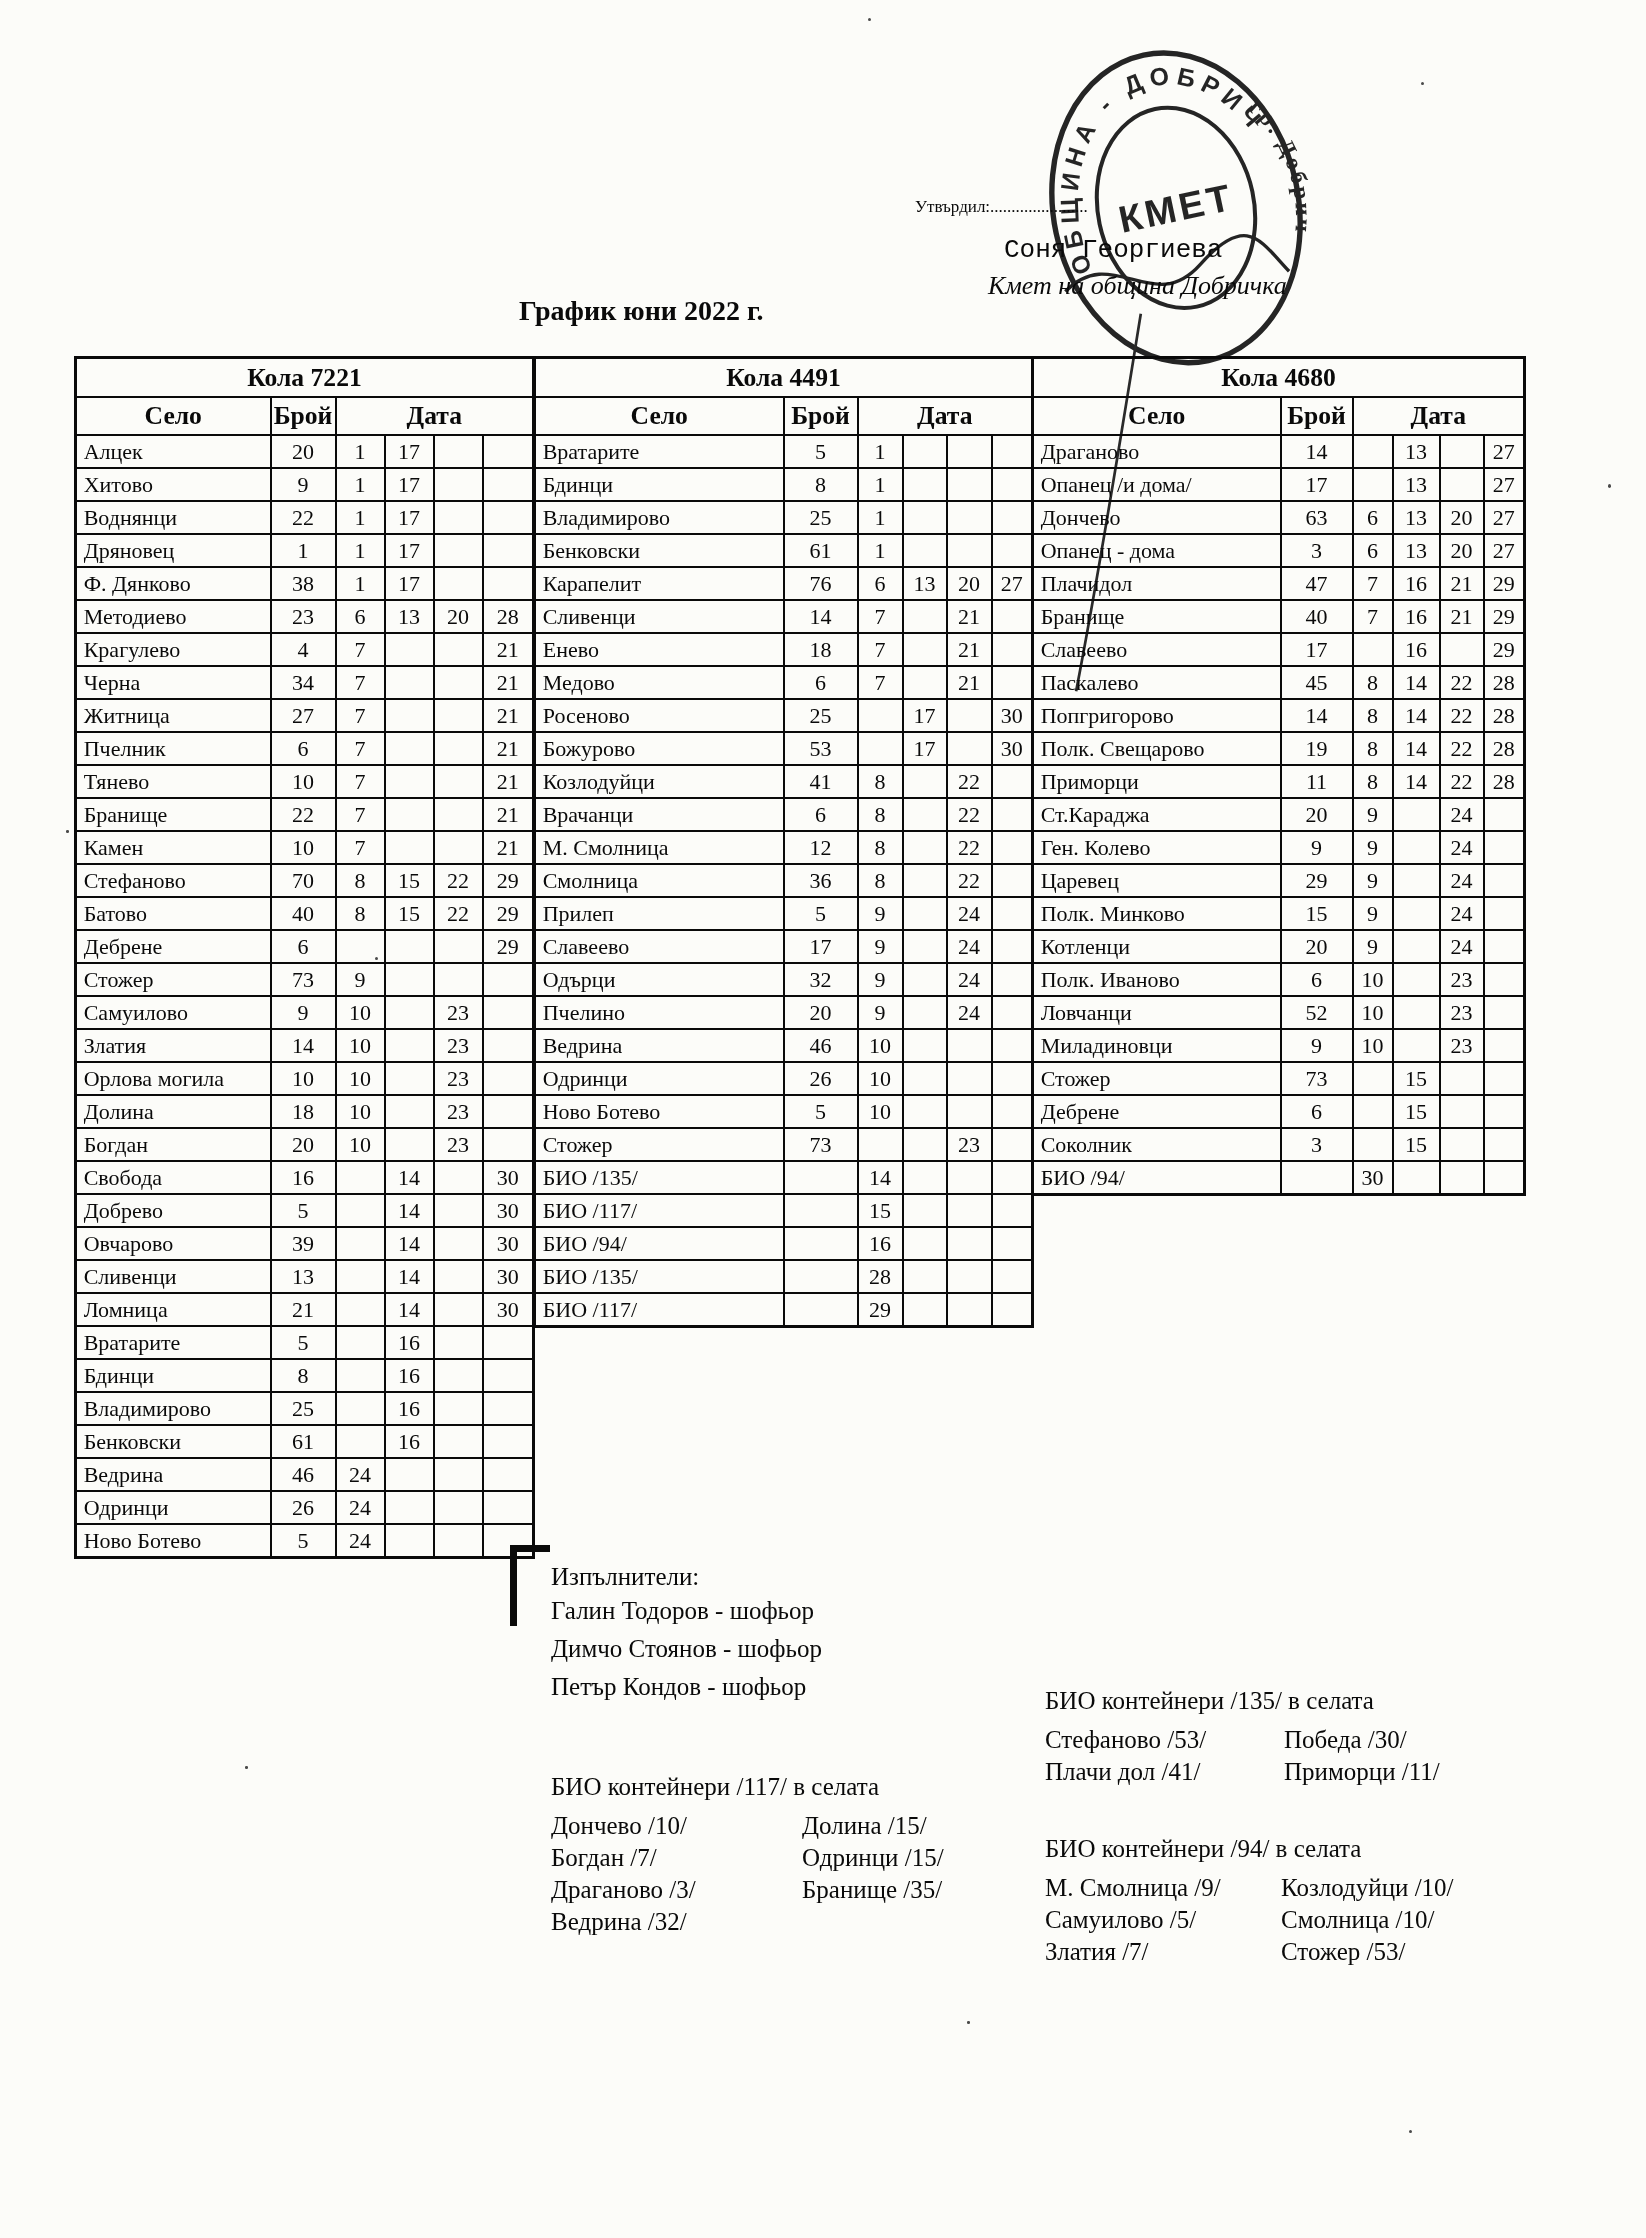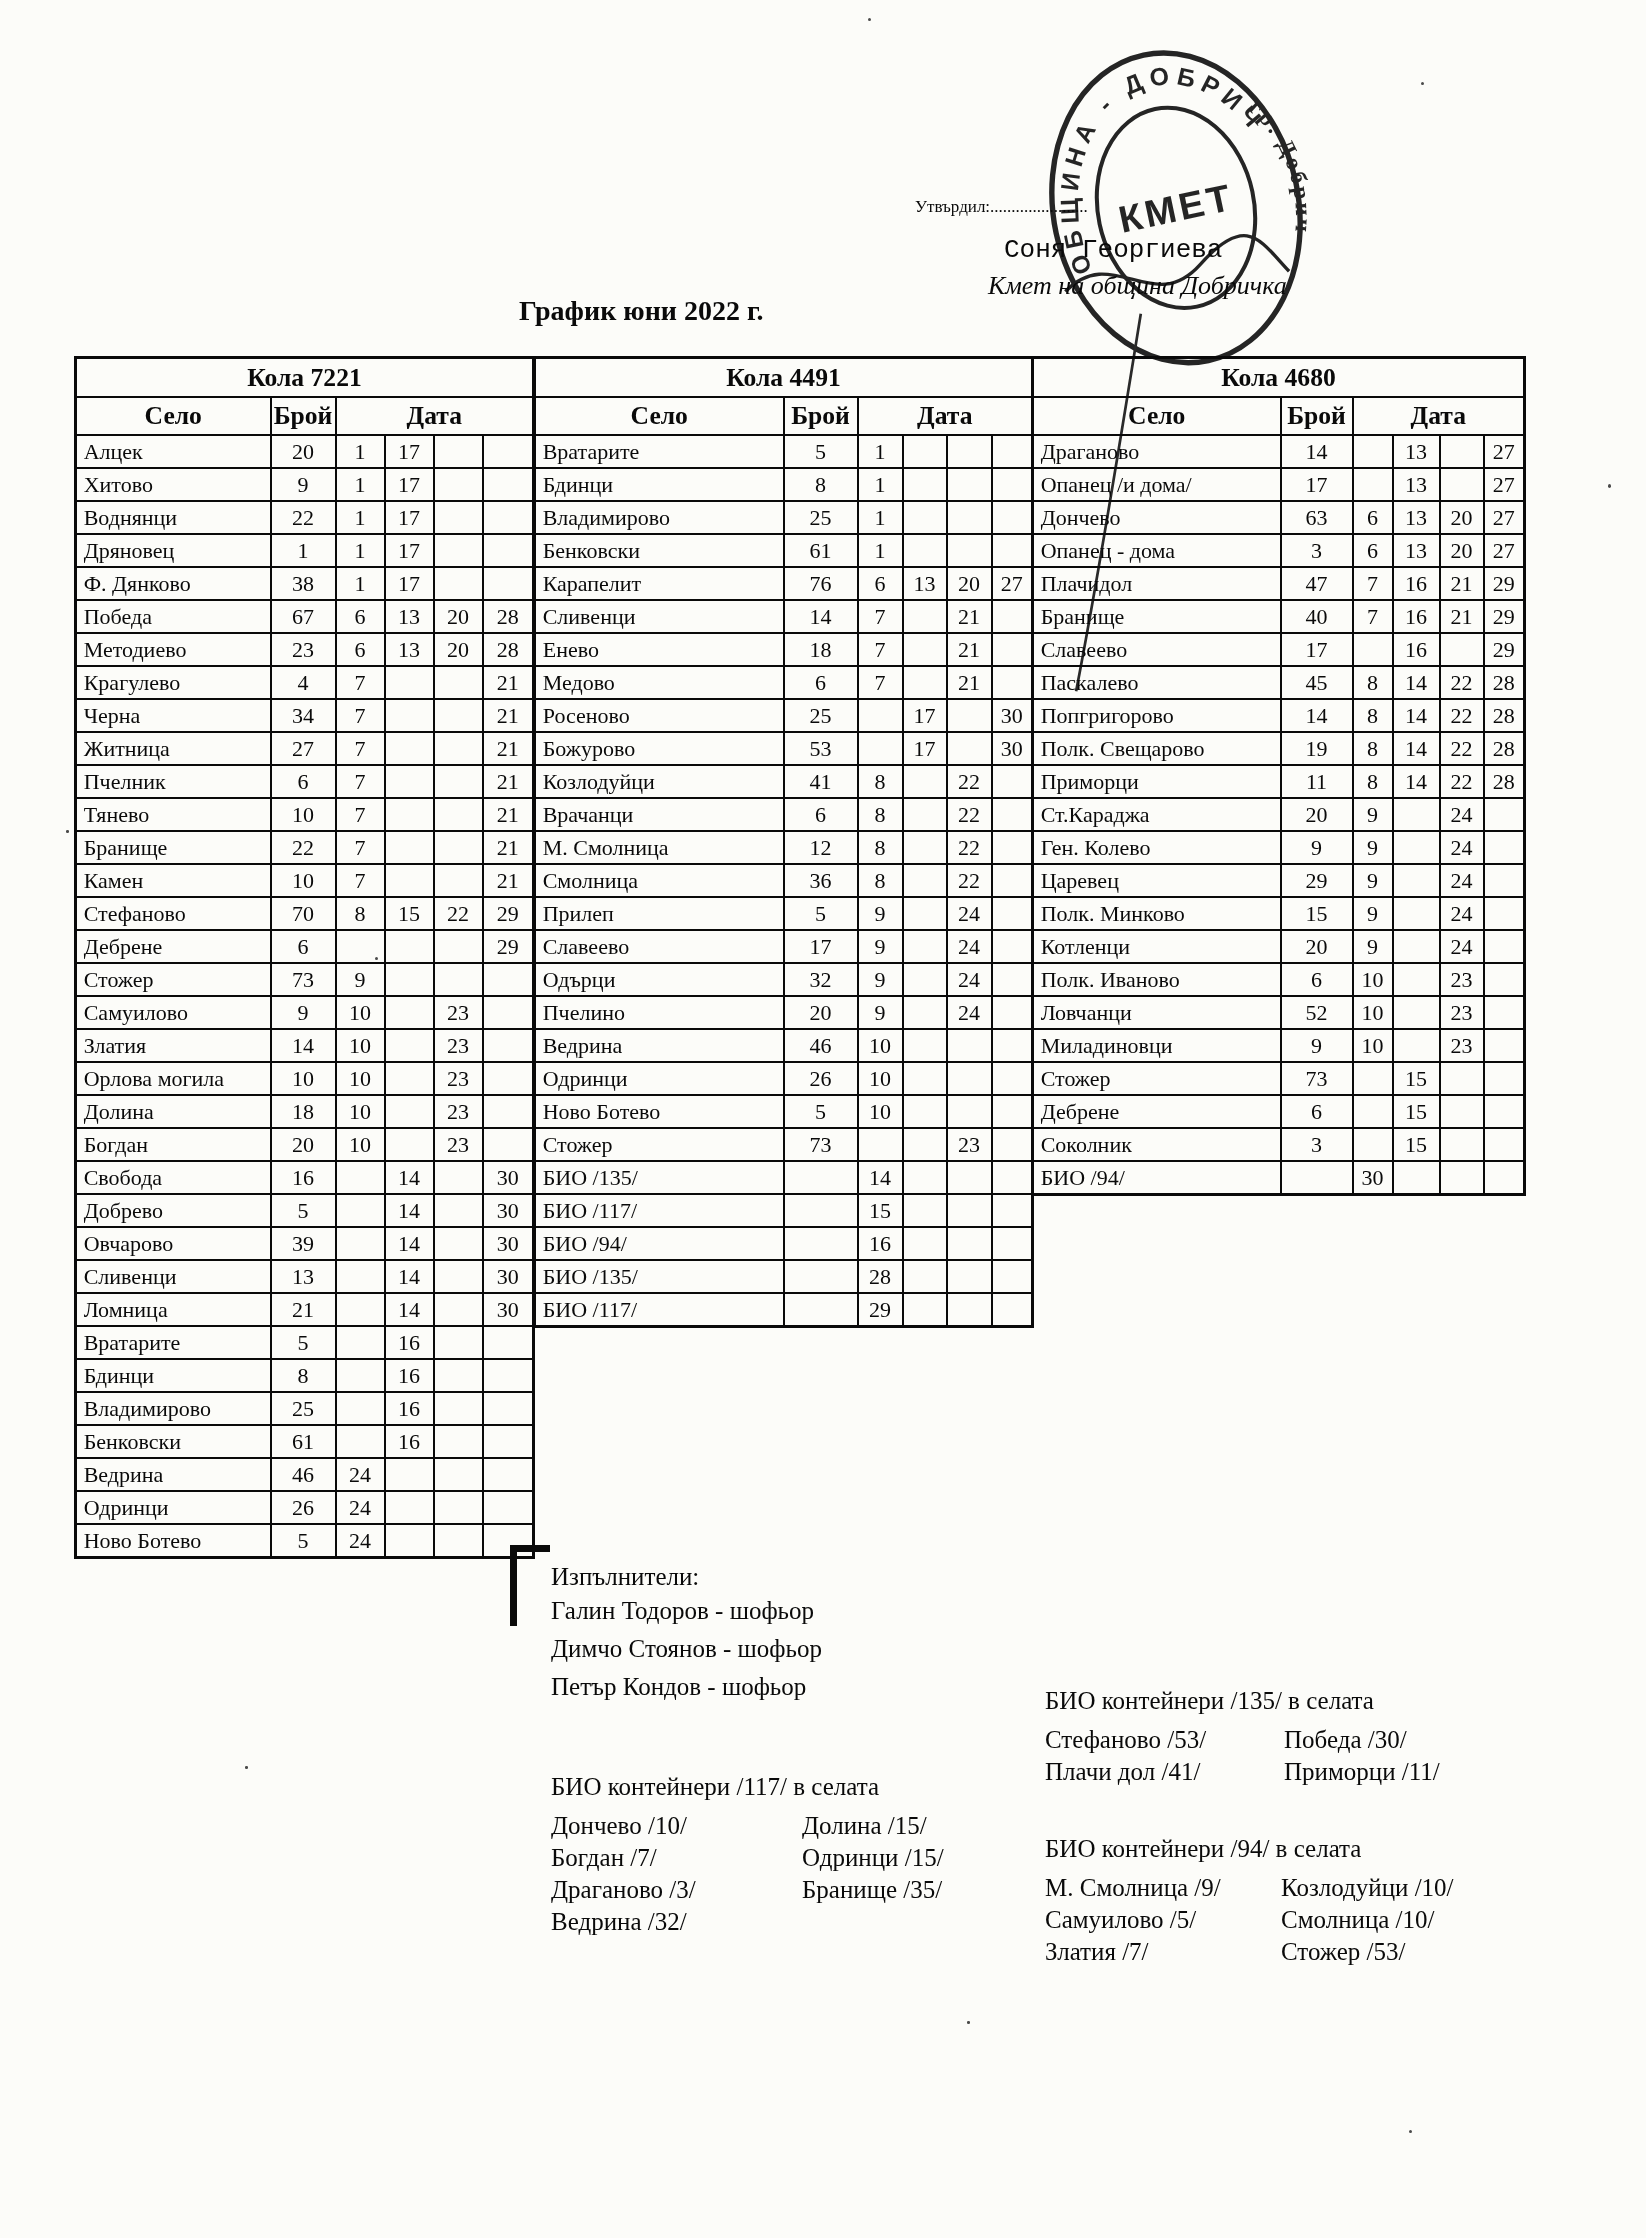--- a/index.html
+++ b/index.html
@@ -140,28 +140,20 @@
         </tr>
         <tr>
           <td class="v">Ф. Дянково</td>
           <td class="c">38</td>
           <td class="d">1</td>
           <td class="d">17</td>
           <td class="d"></td>
           <td class="d"></td>
         </tr>
         <tr>
-          <td class="v">Победа</td>
-          <td class="c">67</td>
-          <td class="d">6</td>
-          <td class="d">13</td>
-          <td class="d">20</td>
-          <td class="d">28</td>
-        </tr>
-        <tr>
           <td class="v">Методиево</td>
           <td class="c">23</td>
           <td class="d">6</td>
           <td class="d">13</td>
           <td class="d">20</td>
           <td class="d">28</td>
         </tr>
         <tr>
           <td class="v">Крагулево</td>
           <td class="c">4</td>
@@ -214,20 +206,28 @@
           <td class="v">Камен</td>
           <td class="c">10</td>
           <td class="d">7</td>
           <td class="d"></td>
           <td class="d"></td>
           <td class="d">21</td>
         </tr>
         <tr>
           <td class="v">Стефаново</td>
           <td class="c">70</td>
+          <td class="d">8</td>
+          <td class="d">15</td>
+          <td class="d">22</td>
+          <td class="d">29</td>
+        </tr>
+        <tr>
+          <td class="v">Батово</td>
+          <td class="c">40</td>
           <td class="d">8</td>
           <td class="d">15</td>
           <td class="d">22</td>
           <td class="d">29</td>
         </tr>
         <tr>
           <td class="v">Дебрене</td>
           <td class="c">6</td>
           <td class="d"></td>
           <td class="d"></td>

